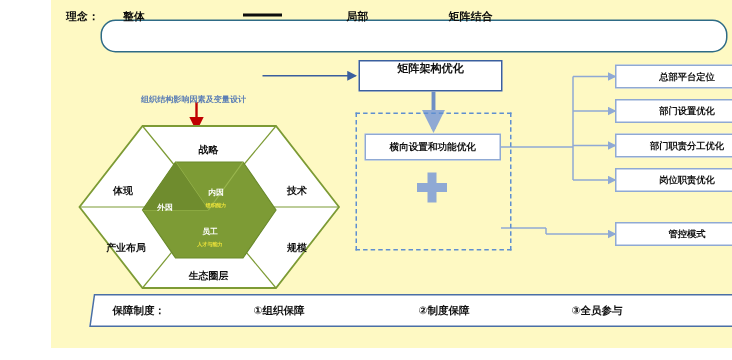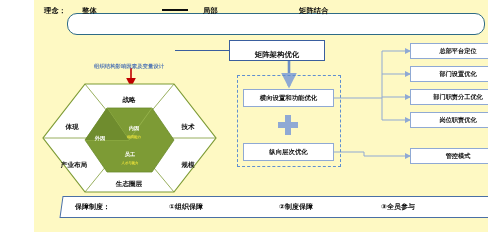--- a/index.html
+++ b/index.html
@@ -45,21 +45,21 @@
   }
   .hl-title { left: 10px; }
   .hl-1 { left: 48px; font-family: Liberation Mono, monospace; }
   .hl-dash {
     left: 128px;
     top: 9px;
     width: 26px;
     height: 2px;
     background: #0d0d0d;
   }
-  .hl-2 { left: 169px; }
+  .hl-2 { left: 197px; }
   .hl-3 { left: 265px; }
 
   
   .src-box {
     position: absolute;
     left: 33px;
     top: 41px;
     width: 108px;
     height: 19px;
     border: 1.2px solid #7d9b35;
@@ -83,29 +83,29 @@
     top: 63px;
     font-size: 5.4px;
     color: #5c7fb5;
     white-space: nowrap;
     font-weight: bold;
   }
 
   
   .matrix-box {
     position: absolute;
-    left: 195px;
+    left: 205px;
     top: 40px;
     width: 96px;
     height: 21px;
     border: 1.4px solid #3a5f9e;
     background: #ffffff;
     box-sizing: border-box;
     display: flex;
-    align-items: flex-end;
+    align-items: flex-start;
     justify-content: center;
   }
   .matrix-box span {
     font-size: 7.4px;
     font-weight: bold;
     color: #101010;
     white-space: nowrap;
   }
 
   
@@ -220,21 +220,21 @@
     top: 6px;
   }
   .fl-title { left: 14px; }
   .fl-1 { left: 108px; }
   .fl-2 { left: 218px; }
   .fl-3 { left: 320px; }
 
   
   .hex-wrap {
     position: absolute;
-    left: 8px;
+    left: 18px;
     top: 82px;
     width: 175px;
     height: 112px;
   }
   .hex-label {
     font-size: 6.6px;
     font-weight: bold;
     fill: #101010;
   }
   .hex-inner-label {
@@ -307,23 +307,20 @@
 
   <div class="matrix-box">
     <span>矩阵架构优化</span>
   </div>
 
   <div class="dashed-zone"></div>
   <div class="sub-box sub-h">
     <span>横向设置和功能优化</span>
   </div>
   <div class="plus-sign"></div>
-  <div class="sub-box sub-v">
-    <span>纵向层次优化</span>
-  </div>
 
   <div class="right-box rb-0">
     <span>总部平台定位</span>
   </div>
   <div class="right-box rb-1">
     <span>部门设置优化</span>
   </div>
   <div class="right-box rb-2">
     <span>部门职责分工优化</span>
   </div>

